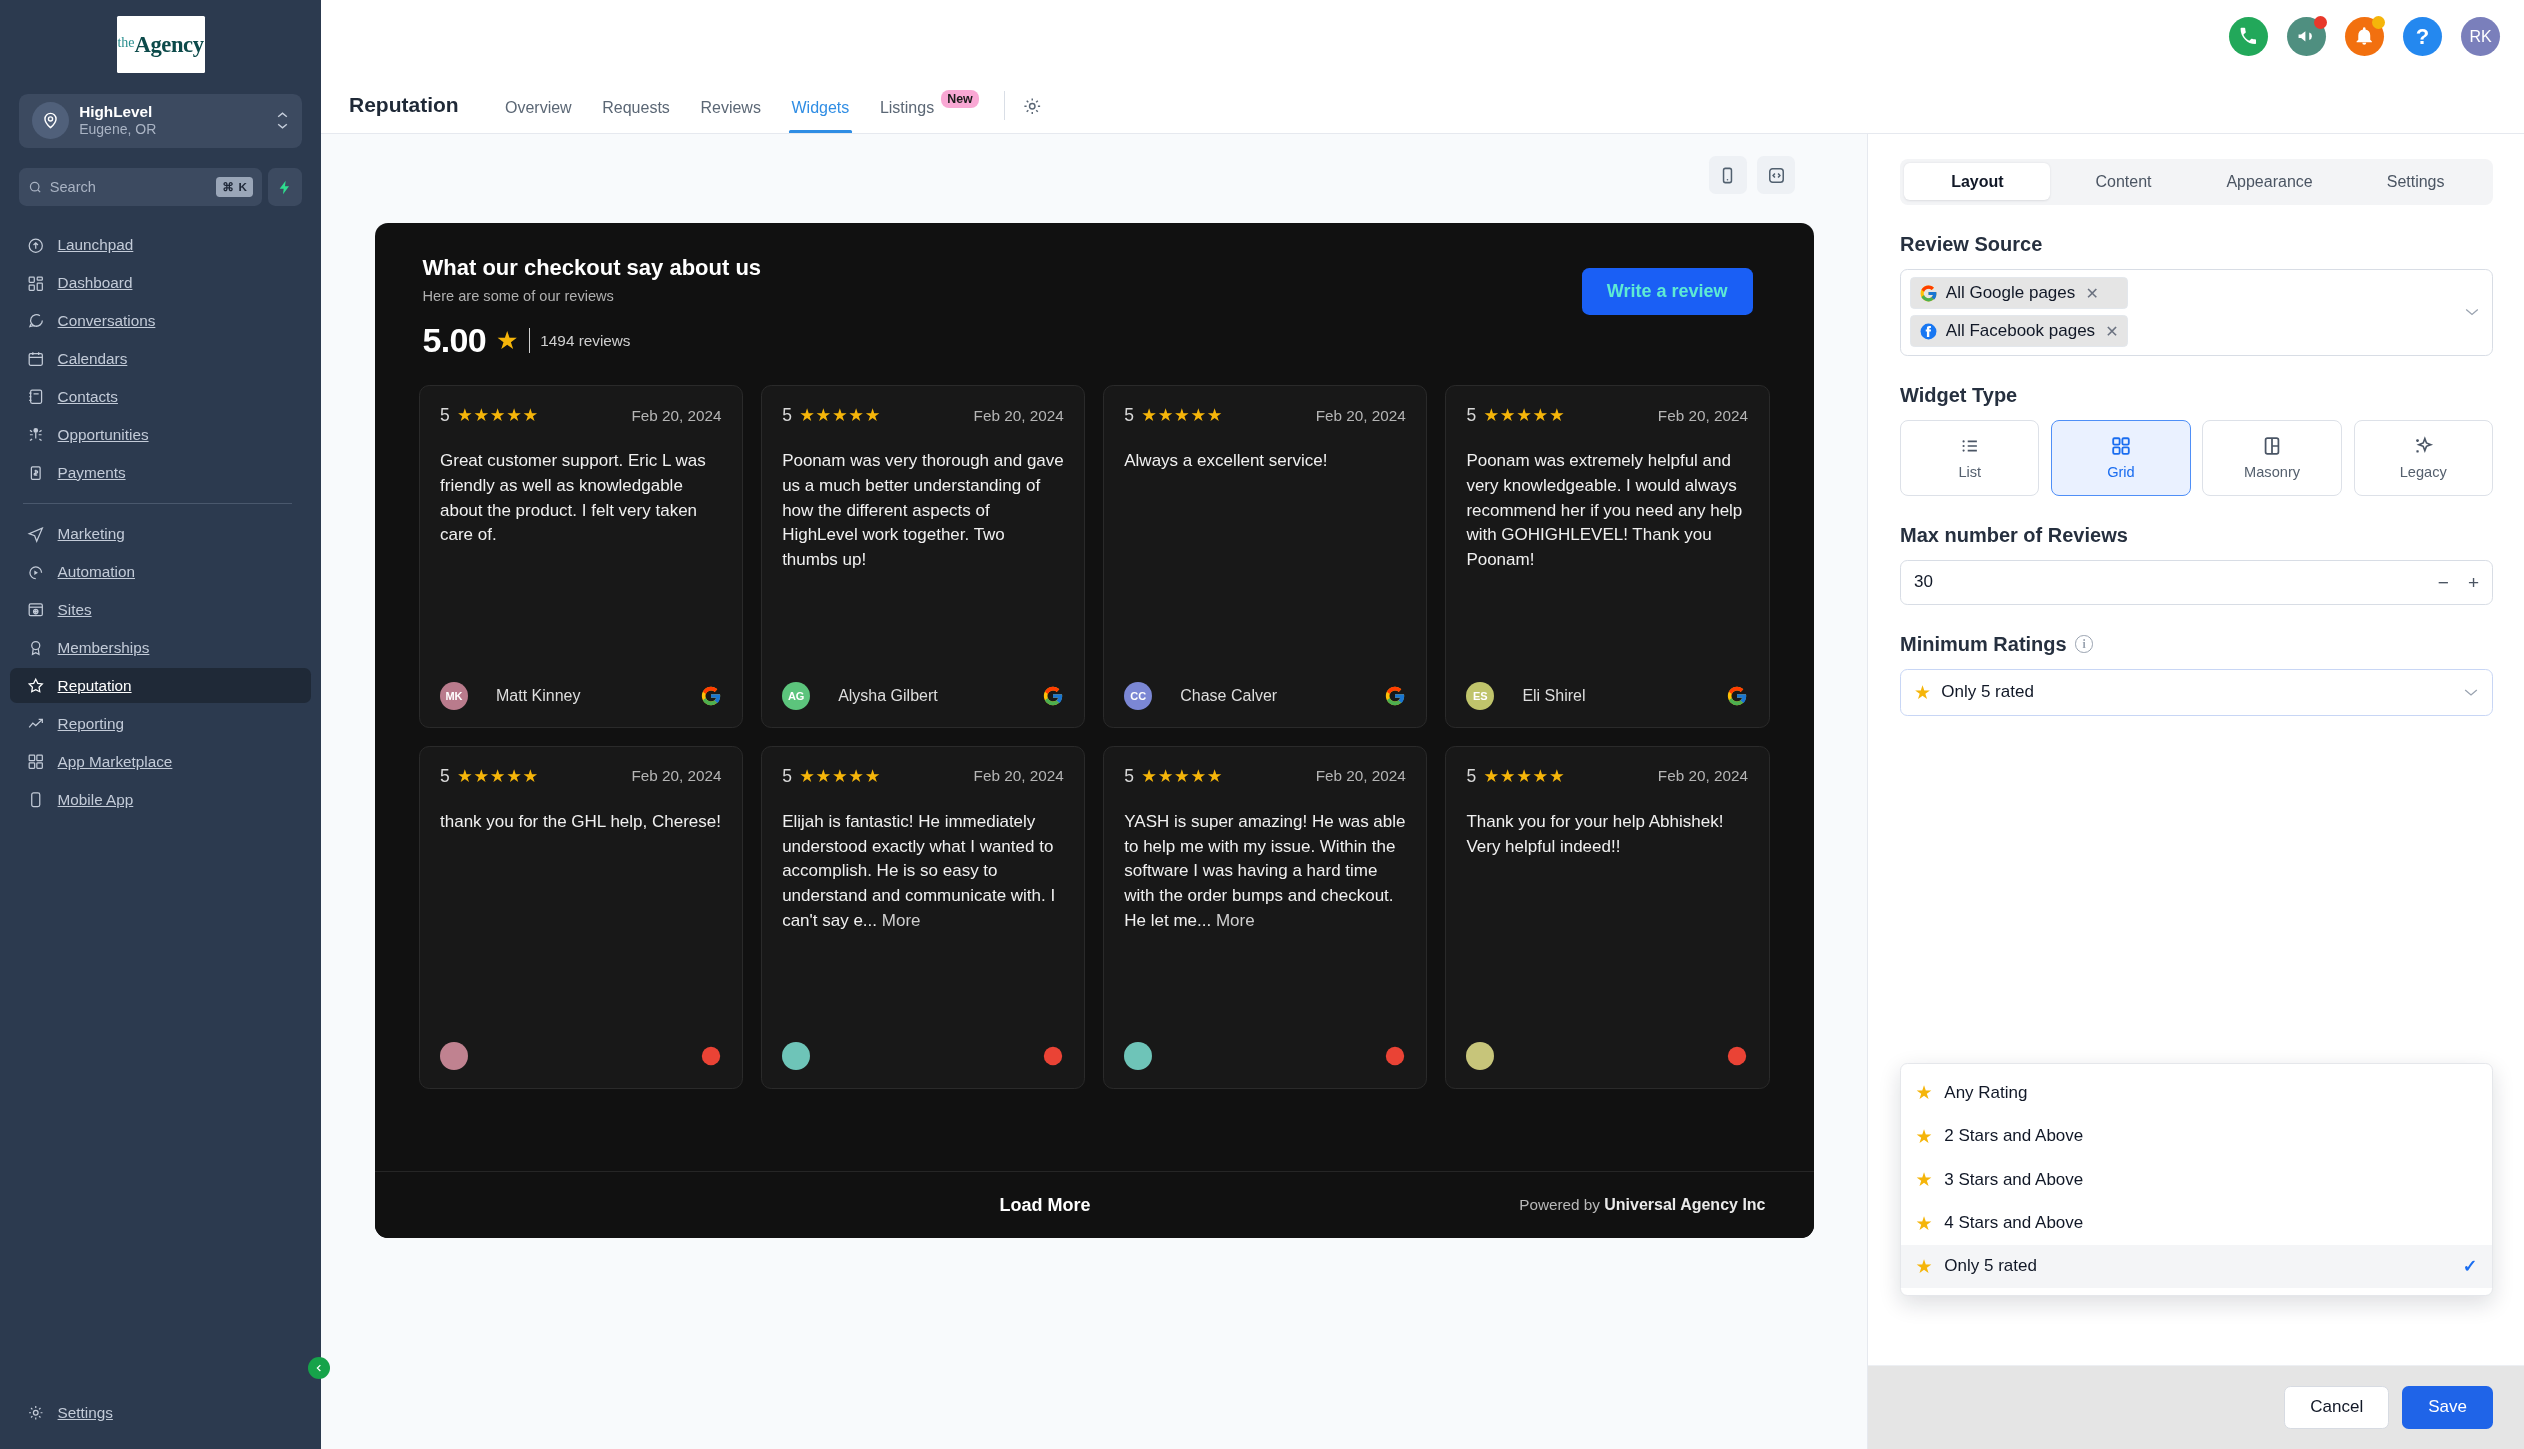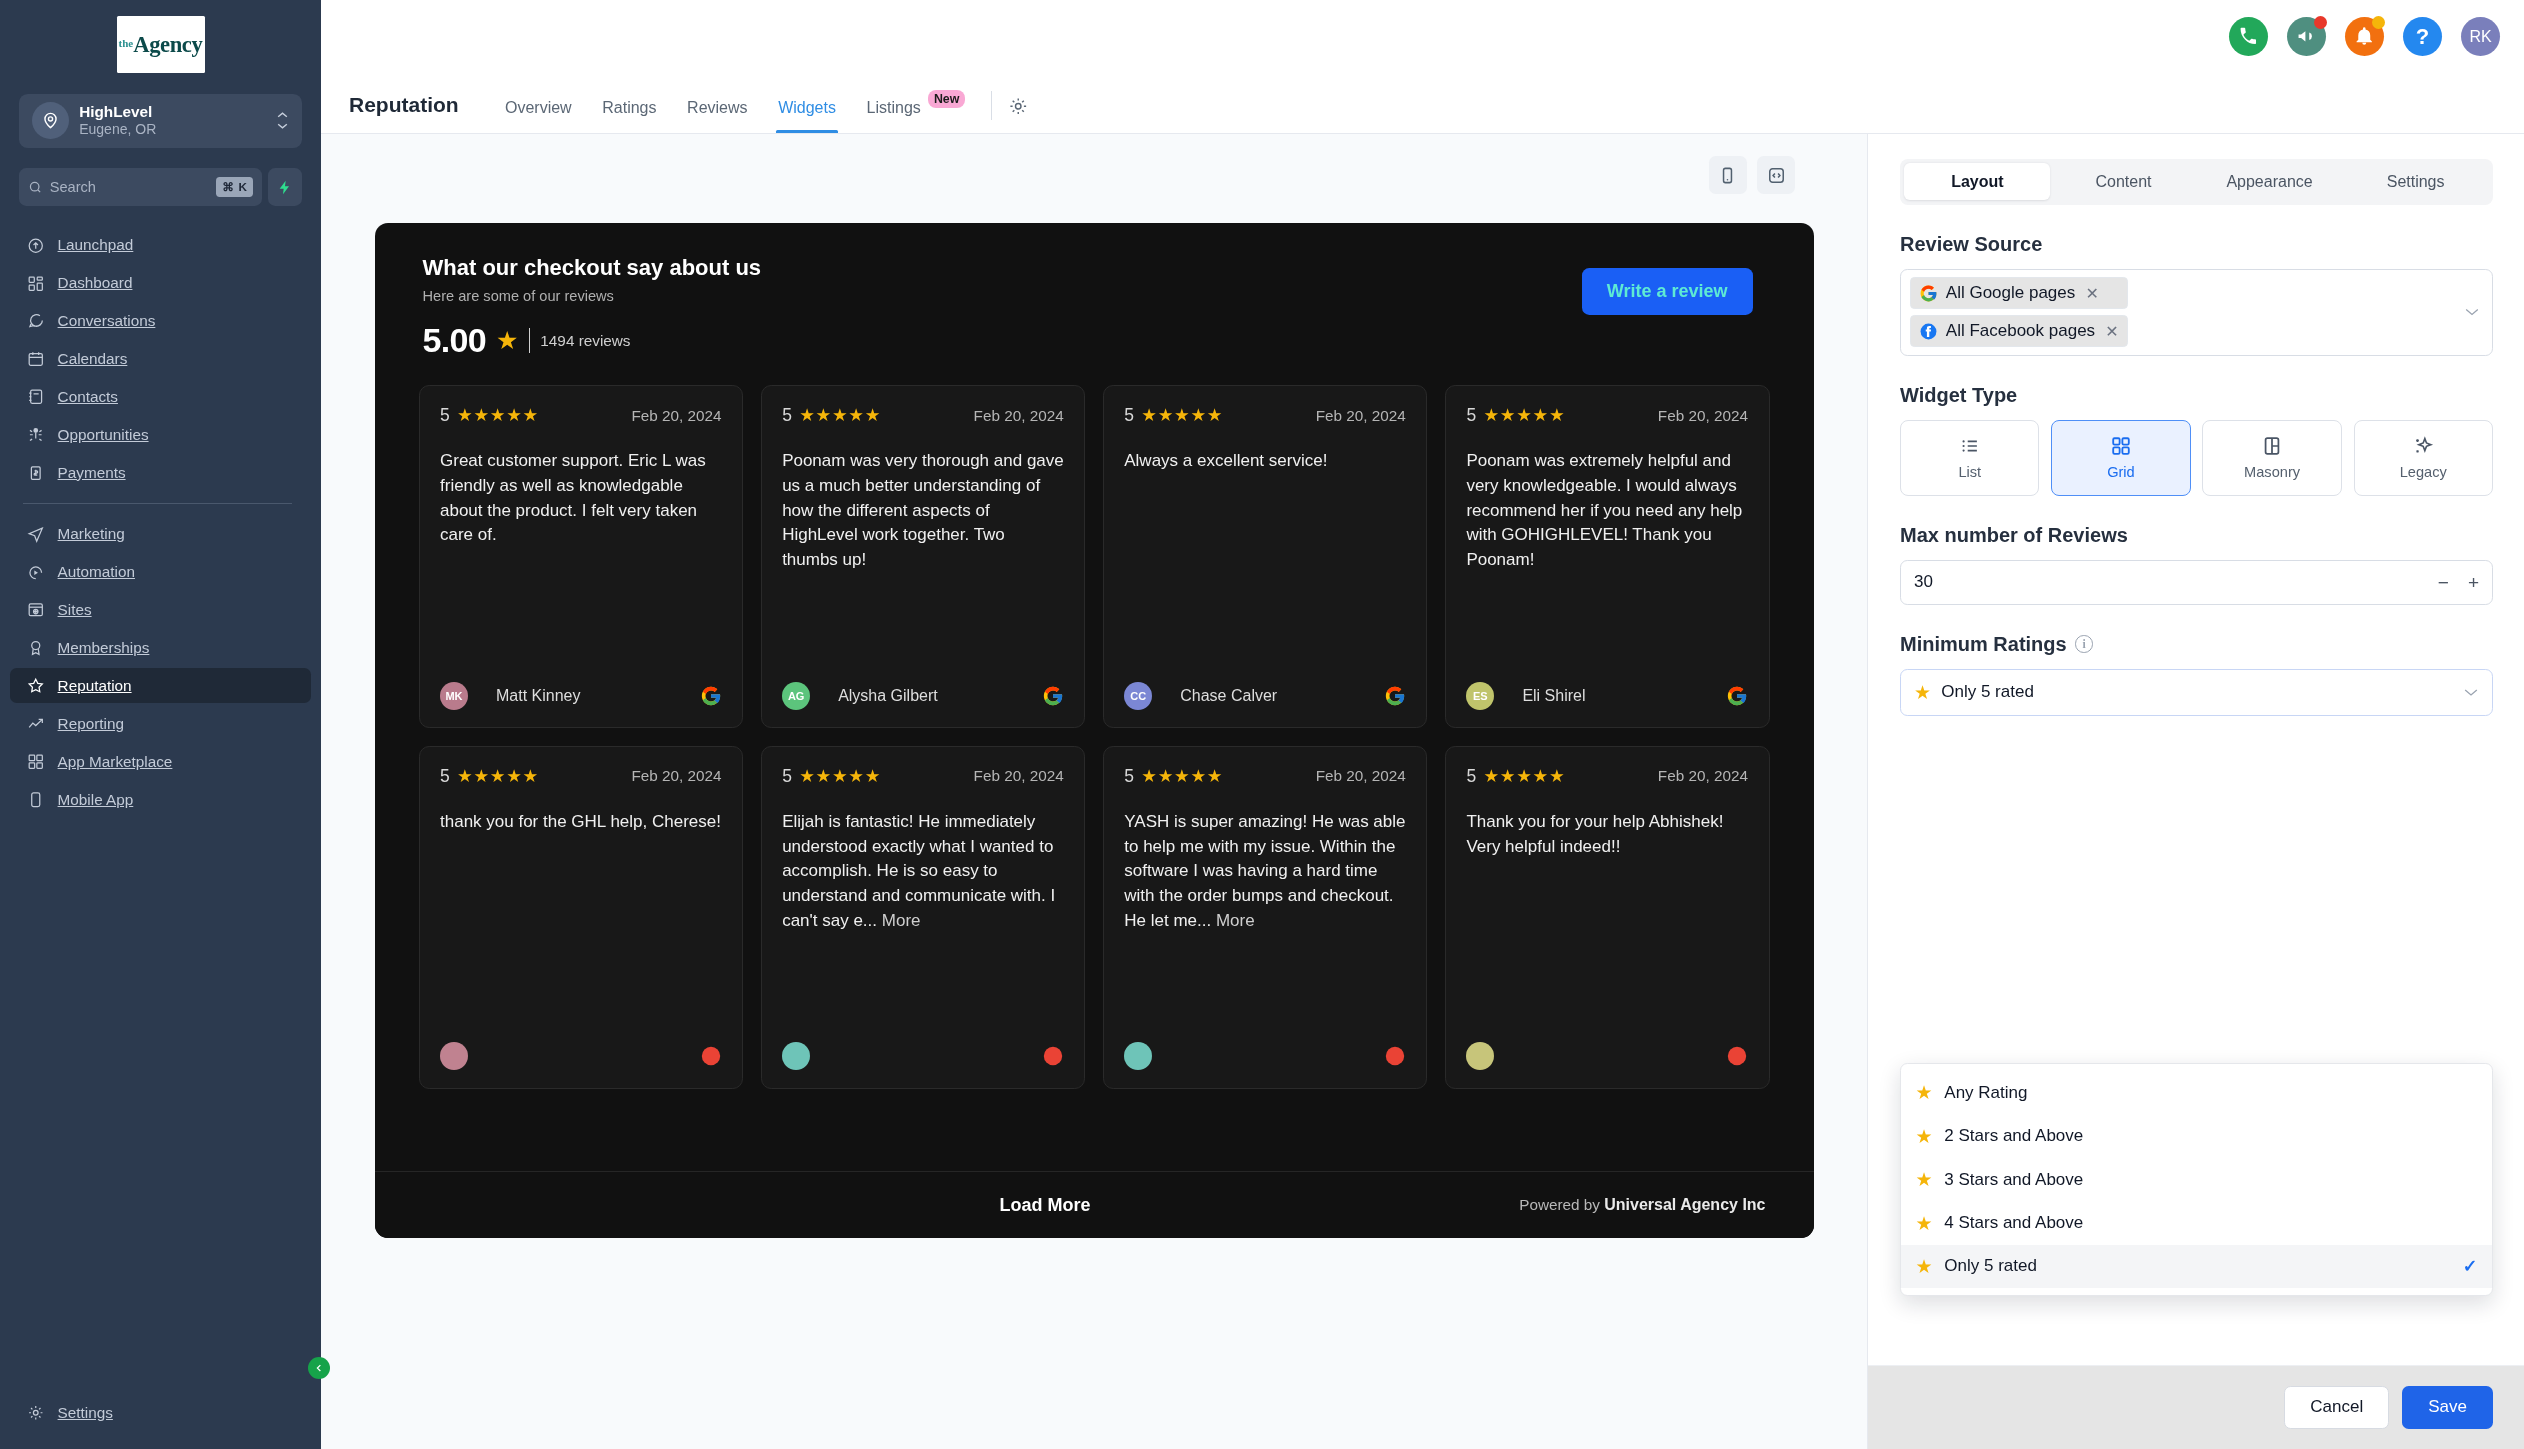--- a/index.html
+++ b/index.html
@@ -17,21 +17,21 @@
     background: #2c3a4f;
     flex: 0 0 321px;
     position: relative;
     display: flex; flex-direction: column;
   }
   .brand-logo {
     width: 88px; height: 57px; background: #fff;
     margin: 16px auto 0; display: flex; align-items: center; justify-content: center;
     border-radius: 1.5px;
   }
-  .brand-logo .the { font-family: "Liberation Serif", serif; font-size: 11px; color: #2a8f8f; font-weight: 700; vertical-align: super; }
+  .brand-logo .the { font-family: "Liberation Serif", serif; font-size: 14px; color: #2a8f8f; font-weight: 400; vertical-align: super; }
   .brand-logo .ag { font-family: "Liberation Serif", serif; font-size: 22.6px; color: #0c4a4a; font-weight: 700; letter-spacing: -0.4px;}
 
   .loc-card {
     margin: 20.5px 19px 0; height: 54px; background: #3c4a60; border-radius: 8.8px;
     display: flex; align-items: center; padding: 0 13px; gap: 10.2px; cursor: pointer;
   }
   .loc-avatar { width: 37px; height: 37px; border-radius: 50%; background: #50607a; display: flex; align-items: center; justify-content: center; flex: 0 0 37px;}
   .loc-txt { flex: 1; min-width: 0;}
   .loc-name { color: #fff; font-size: 15.3px; font-weight: 700; line-height: 1.2; }
   .loc-sub { color: #aab4c4; font-size: 14px; line-height: 1.25; }
@@ -448,21 +448,21 @@
       </div>
     </div>
 
     <div class="subnav">
       <div class="page-title">Reputation</div>
       <div class="tabs">
         <div class="tab">
             <span>Overview</span>
           </div>
         <div class="tab">
-            <span>Ratings</span>
+            <span>Requests</span>
           </div>
         <div class="tab">
             <span>Reviews</span>
           </div>
         <div class="tab active">
             <span>Widgets</span>
           </div>
         <div class="tab">
           <span>Listings</span>
           <span class="badge-new">New</span>

